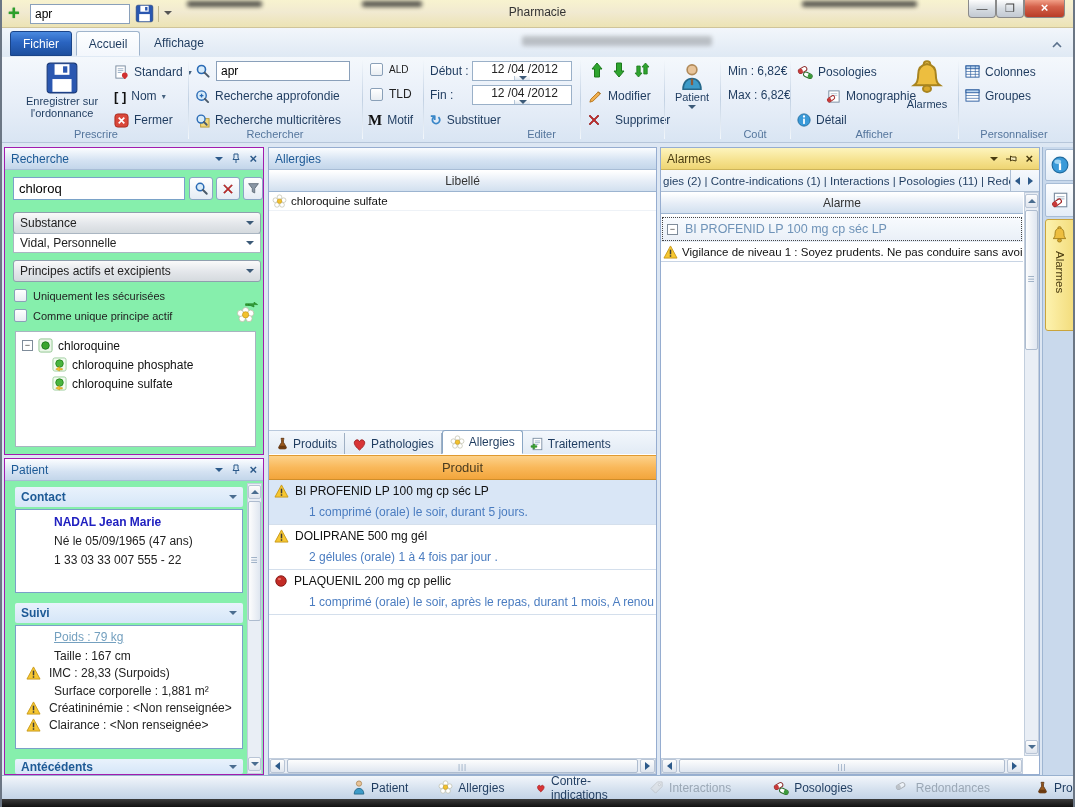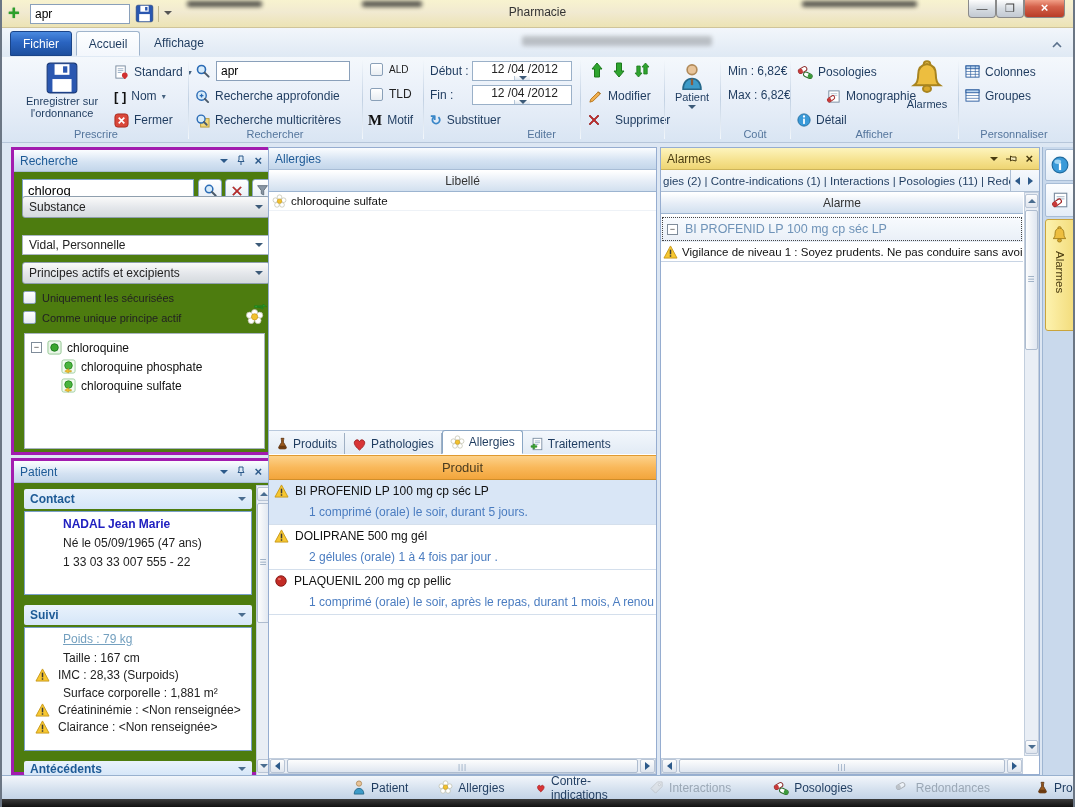--- a/index.html
+++ b/index.html
@@ -36,21 +36,21 @@
     font-family:"Liberation Sans",sans-serif; }
   .cb { width:13px; height:13px; border:1px solid #8aa0b8; background:linear-gradient(#fff,#e8edf2); border-radius:2px; }
   .datebox { width:100px; height:20px; border:1px solid #9ab0c8; background:#fff; display:flex; align-items:center;flex-direction:column; }
   .datebox .dtxt { flex:1; font-size:12px; color:#222; padding-left:5px; }
   .datebox .darr { width:16px; height:18px; border-left:1px solid #b5c6d8; background:linear-gradient(#fdfdfd,#dfe7f0);
     display:flex; align-items:center; justify-content:center; }
   .tri-down { width:0; height:0; border-left:4px solid transparent; border-right:4px solid transparent; border-top:4px solid #3c5a78; }
   .tri-left { width:0; height:0; border-top:4px solid transparent; border-bottom:4px solid transparent; border-right:5px solid #2d5a8a; }
   .tri-right { width:0; height:0; border-top:4px solid transparent; border-bottom:4px solid transparent; border-left:5px solid #2d5a8a; }
   
-  .panel { background:#4d7c0f; border:3px solid #a21caf;margin-left:7px; }
+  .panel { background:#86efac; border:1px solid #a21caf; }
   .phead { height:22px; background:linear-gradient(#fbfdff,#d4e2f2 60%,#c3d6ea); border-bottom:1px solid #a8bdd6;
     display:flex; align-items:center; padding:0 6px; font-size:12px; color:#1d5a96; }
   .phead .sp { flex:1; }
   .phead-ic { display:flex; align-items:center; gap:8px; color:#2d5a8a; }
   .phead-x { font-size:13px; font-weight:bold; color:#2d5a8a; line-height:12px; }
   .yellowhead { background:linear-gradient(#fdf4bd,#f6e391 55%,#eed573); border-bottom:1px solid #cdb45a; color:#4a3c10; }
   .colhead { background:linear-gradient(#ffffff,#e7eef7 50%,#d2e0ef); border-bottom:1px solid #9cb4d0; border-top:1px solid #fff;
     text-align:center; font-size:12px; color:#333; line-height:20px; }
   .btn22 { width:24px; height:22px; border:1px solid #8aa6c4; border-radius:3px; background:linear-gradient(#fff,#e4ecf4);
     display:flex; align-items:center; justify-content:center; }
@@ -369,21 +369,21 @@
     <div class="abs btn22" style="left:211px;top:29px;height:23px;">
       <svg width="14" height="14" viewBox="0 0 16 16">
           <path d="M3 4l4 4-4 4 1 1 4-4 4 4 1-1-4-4 4-4-1-1-4 4-4-4z" fill="#c62828" stroke="#8a1a1a" stroke-width=".6"></path>
         </svg>
     </div>
     <div class="abs btn22" style="left:238px;top:29px;width:20px;height:23px;">
       <svg width="13" height="13" viewBox="0 0 16 16">
           <path d="M2 2h12l-4.5 6v5.5L6.5 12V8z" fill="#8a97a5" stroke="#5a6774"></path>
         </svg>
     </div>
-    <div class="abs combo" style="left:8px;top:46px;width:248px;gap:44px;">
+    <div class="abs combo" style="left:8px;top:64px;width:248px;gap:44px;">
       <span>Substance</span>
         <span class="sp"></span>
         <span class="tri-down"></span>
     </div>
     <div class="abs combo flat" style="left:8px;top:85px;width:248px;height:20px;">
       <span>Vidal, Personnelle</span>
         <span class="sp"></span>
         <span class="tri-down"></span>
     </div>
     <div class="abs combo" style="left:8px;top:112px;width:248px;">

